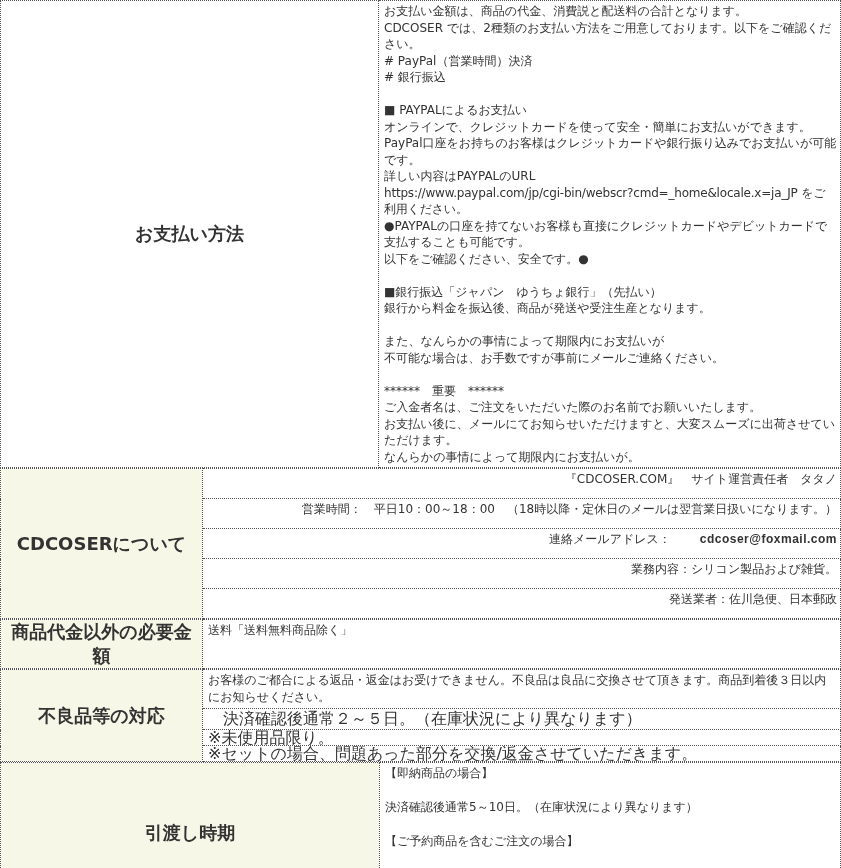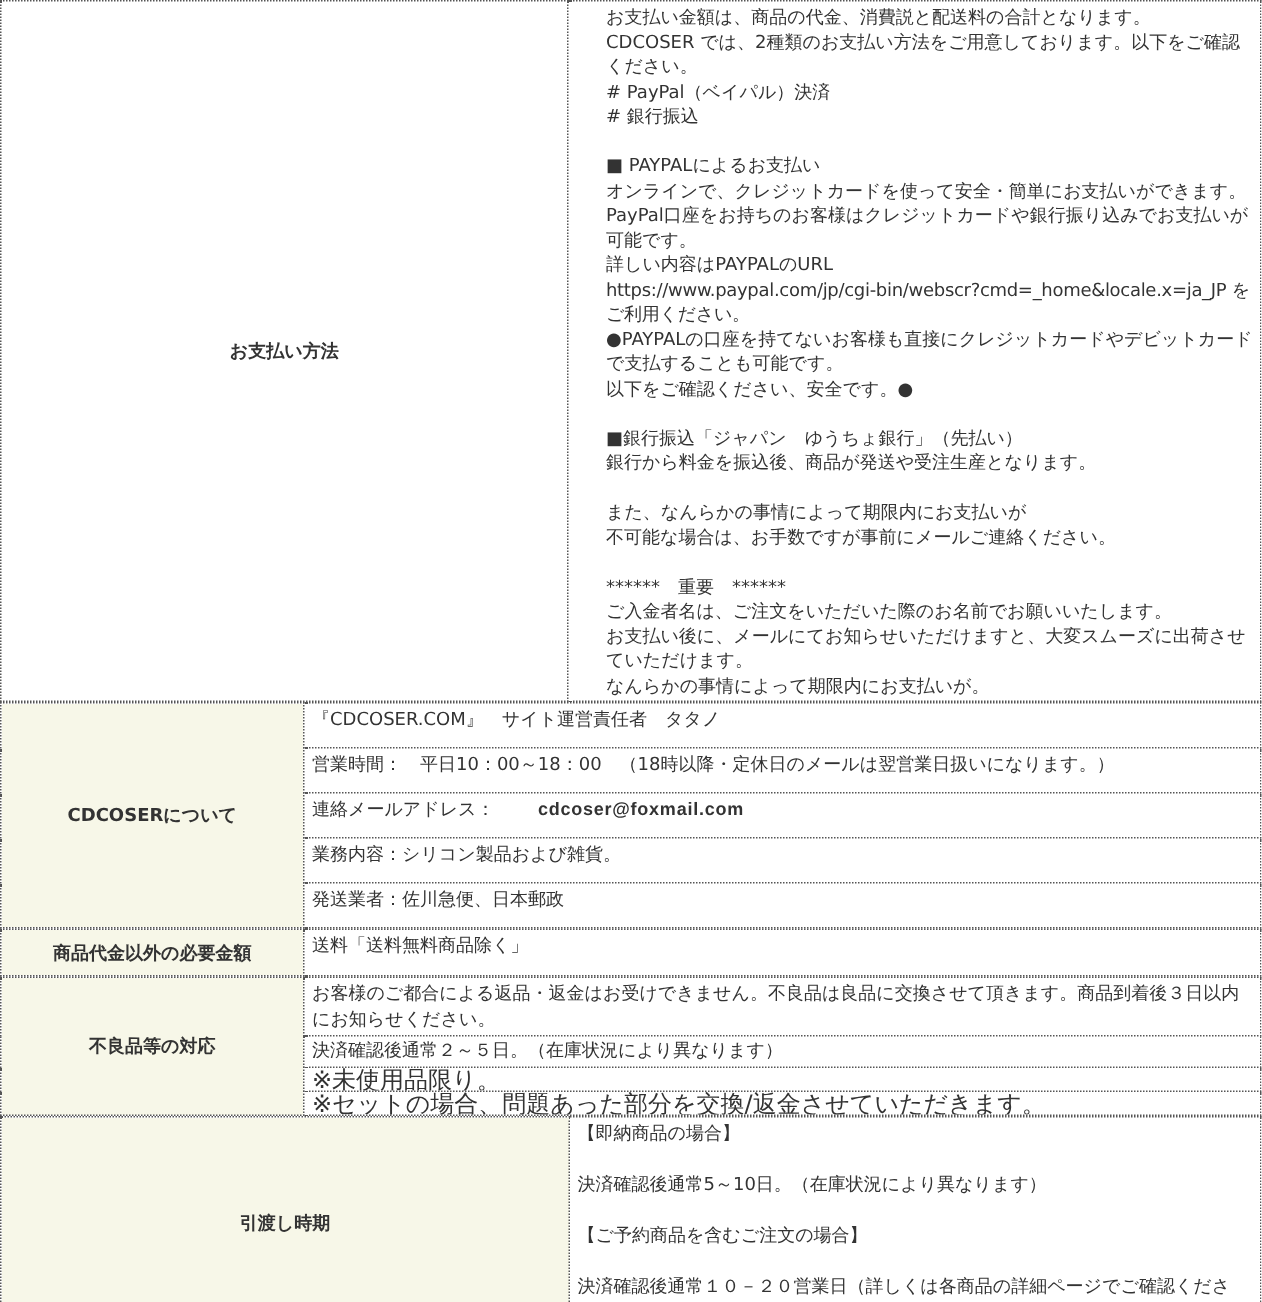--- a/index.html
+++ b/index.html
@@ -1,51 +1,51 @@
 <!DOCTYPE html>
 <html><head>
 <meta charset="utf-8">
 <style>
   html,body { margin:0; padding:0; background:#ffffff; }
   body { font-family:"DejaVu Sans", sans-serif; color:#333; }
   .page { width:841px; background:#fff; }
   table.tbl { border-collapse:collapse; width:841px; table-layout:fixed; }
   table.tbl th, table.tbl td { border:1px dotted #555; overflow:hidden; }
   th.hd {
-    background:#f7f7e8; color:#333; font-weight:bold; font-size:12px;
+    background:#f7f7e8; color:#333; font-weight:bold; font-size:18px;
     text-align:center; vertical-align:middle; padding:0 2px;
   }
   .tA th.hd { background:#ffffff; }
   .colL-A { width:373px; }
   .colL-B { width:197px; }
   .colL-C { width:374px; }
   td.ct { font-size:12px; vertical-align:top; padding:2px 3px 2px 5px; line-height:17px; }
   .tA td.ct { padding-top:2px; }
-  .tA .line { line-height:16.5px; min-height:16.5px; white-space:normal;margin-left:20px; }
+  .tA .line { line-height:16.5px; min-height:16.5px; white-space:normal; }
   .line-url { white-space:nowrap; font-size:12px; letter-spacing:-0.2px; }
-  .rB { height:25px; }
+  .rB { height:25px;text-align:right; }
   .r1line { height:26px;margin-top:35px; }
   td.tight { line-height:15px; height:15px; padding:0 3px 0 5px; font-size:16px; vertical-align:top; }
-  td.med { height:18px; line-height:17px; padding:1px 3px 1px 5px; font-size:12px; vertical-align:top; }
+  td.med { height:18px; line-height:17px; padding:1px 3px 1px 20px; font-size:16px; vertical-align:top; }
   .dl-line { line-height:17px; min-height:17px; }
   .email { font-weight:bold; font-family:Liberation Sans, sans-serif; letter-spacing:0.5px;margin-left:29px; }
 </style>
 </head>
 <body>
 
 <div class="page">
 
   <table class="tbl tA">
     <tbody>
         <tr>
       <th class="hd colL-A">お支払い方法</th>
       <td class="ct">
         <div class="line">お支払い金額は、商品の代金、消費説と配送料の合計となります。</div>
         <div class="line">CDCOSER では、2種類のお支払い方法をご用意しております。以下をご確認ください。</div>
-        <div class="line"># PayPal（ベイパル）決済</div>
+        <div class="line"># PayPal（営業時間）決済</div>
         <div class="line"># 銀行振込</div>
         <div class="line"></div>
         <div class="line">■ PAYPALによるお支払い</div>
         <div class="line">オンラインで、クレジットカードを使って安全・簡単にお支払いができます。</div>
         <div class="line">PayPal口座をお持ちのお客様はクレジットカードや銀行振り込みでお支払いが可能です。</div>
         <div class="line">詳しい内容はPAYPALのURL</div>
         <div class="line line-url">https://www.paypal.com/jp/cgi-bin/webscr?cmd=_home&amp;locale.x=ja_JP をご利用ください。</div>
         <div class="line">●PAYPALの口座を持てないお客様も直接にクレジットカードやデビットカードで支払することも可能です。</div>
         <div class="line">以下をご確認ください、安全です。●</div>
         <div class="line"></div>

